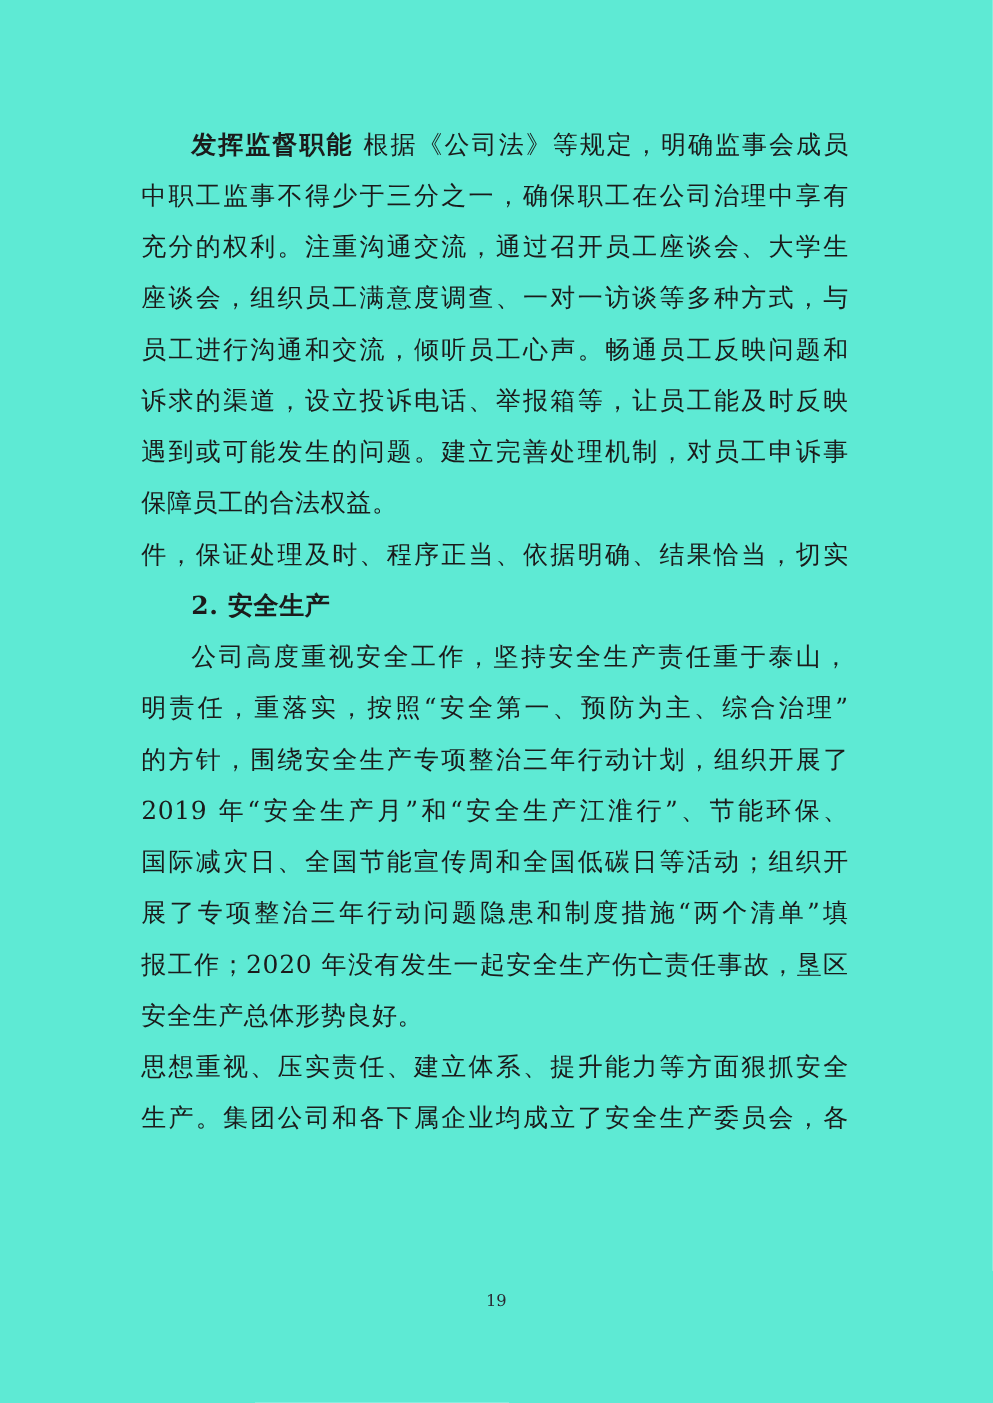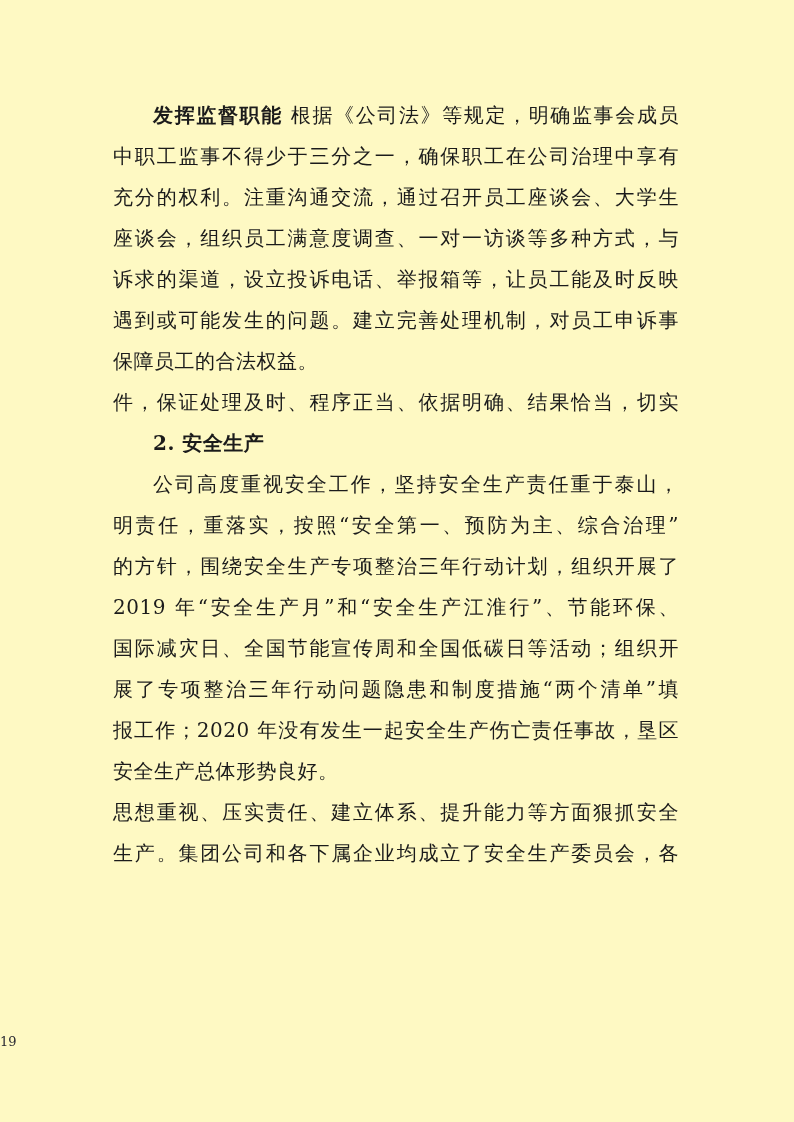--- a/index.html
+++ b/index.html
@@ -13,21 +13,21 @@
     position: relative;
     overflow: hidden;
     font-family: "DejaVu Serif", serif;
     color: #1b1b1b;
   }
   .page {
     position: absolute;
     left: 0; top: 0;
     width: 794px;
     height: 1122px;
-    background: #fef9c3;
+    background: #5eead4;
   }
   .doc-body {
     position: absolute;
     left: 113px;
     top: 95px;
     width: 566px;
   }
   .line {
     font-size: 20px;
     line-height: 41px;
@@ -47,35 +47,36 @@
     font-weight: bold;
   }
   .heading-line {
     font-weight: bold;
   }
   .footer {
     position: absolute;
     left: 0;
     top: 1032px;
     width: 794px;
-    text-align: left;
+    text-align: center;
     font-size: 13px;
     line-height: 20px;
     color: #2a2a33;
   }
 </style>
 </head>
 <body>
 
 <div class="page">
   <div class="doc-body">
       <div class="line first just"><span class="bold">发挥监督职能</span><span> 根据《公司法》等规定，明确监事会成员</span></div>
       <div class="line just"><span>中职工监事不得少于三分之一，确保职工在公司治理中享有</span></div>
       <div class="line just"><span>充分的权利。注重沟通交流，通过召开员工座谈会、大学生</span></div>
       <div class="line just"><span>座谈会，组织员工满意度调查、一对一访谈等多种方式，与</span></div>
+      <div class="line just"><span>员工进行沟通和交流，倾听员工心声。畅通员工反映问题和</span></div>
       <div class="line just"><span>诉求的渠道，设立投诉电话、举报箱等，让员工能及时反映</span></div>
       <div class="line just"><span>遇到或可能发生的问题。建立完善处理机制，对员工申诉事</span></div>
       <div class="line"><span>保障员工的合法权益。</span></div>
       <div class="line just"><span>件，保证处理及时、程序正当、依据明确、结果恰当，切实</span></div>
       <div class="line first heading-line"><span class="bold">2. 安全生产</span></div>
       <div class="line first just"><span>公司高度重视安全工作，坚持安全生产责任重于泰山，</span></div>
       <div class="line just"><span>明责任，重落实，按照“安全第一、预防为主、综合治理”</span></div>
       <div class="line just"><span>的方针，围绕安全生产专项整治三年行动计划，组织开展了</span></div>
       <div class="line just"><span>2019 年“安全生产月”和“安全生产江淮行”、节能环保、</span></div>
       <div class="line just"><span>国际减灾日、全国节能宣传周和全国低碳日等活动；组织开</span></div>

